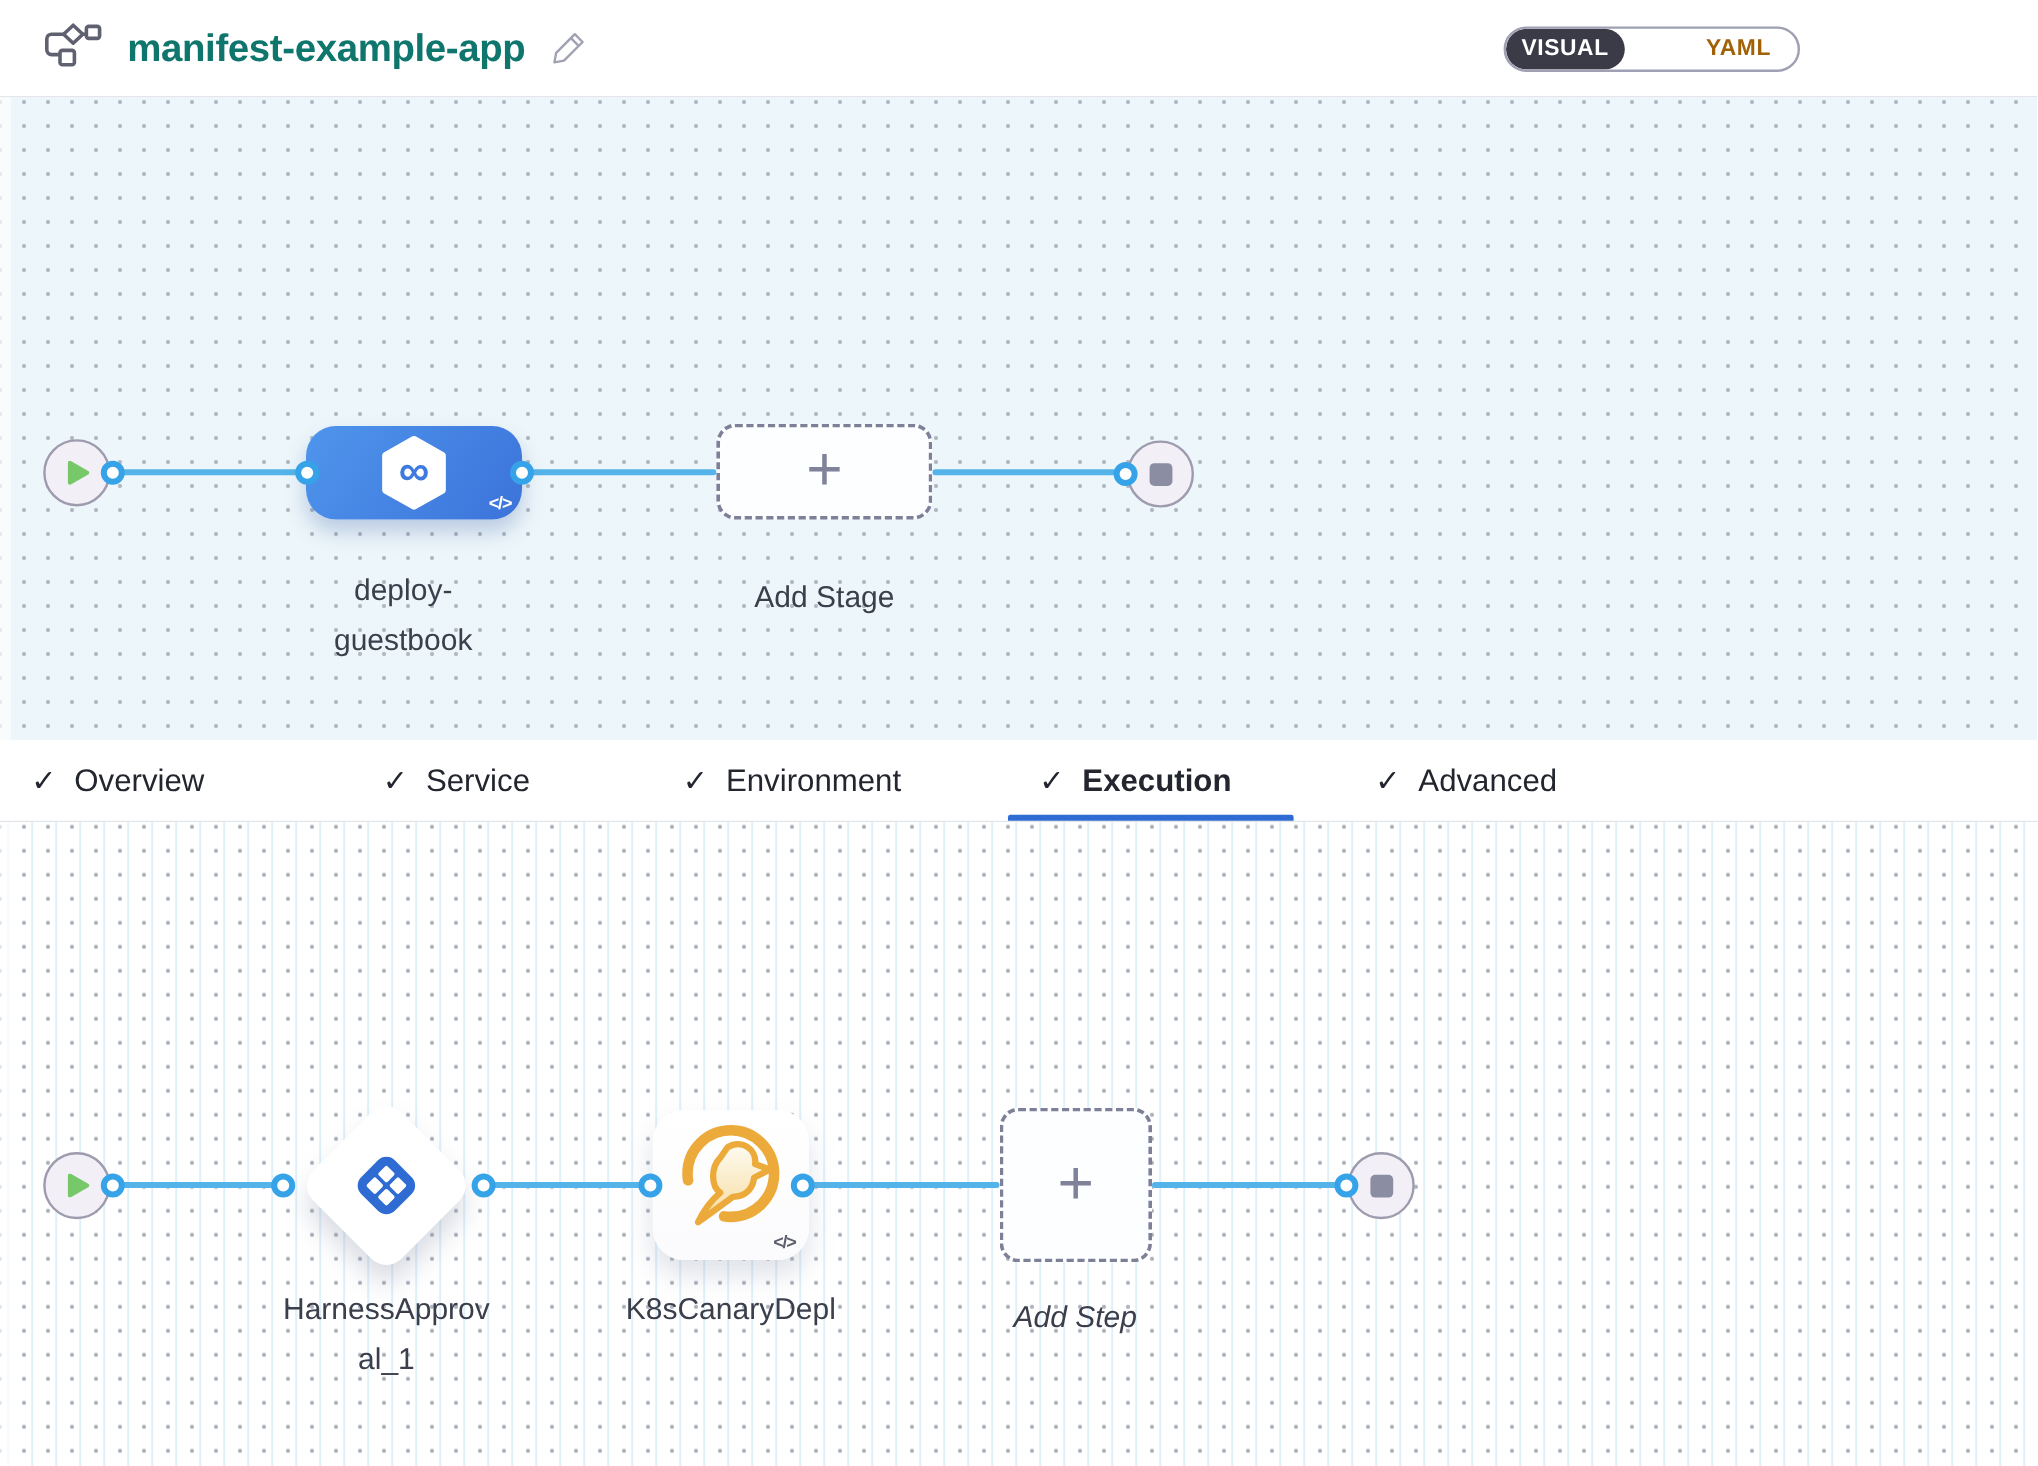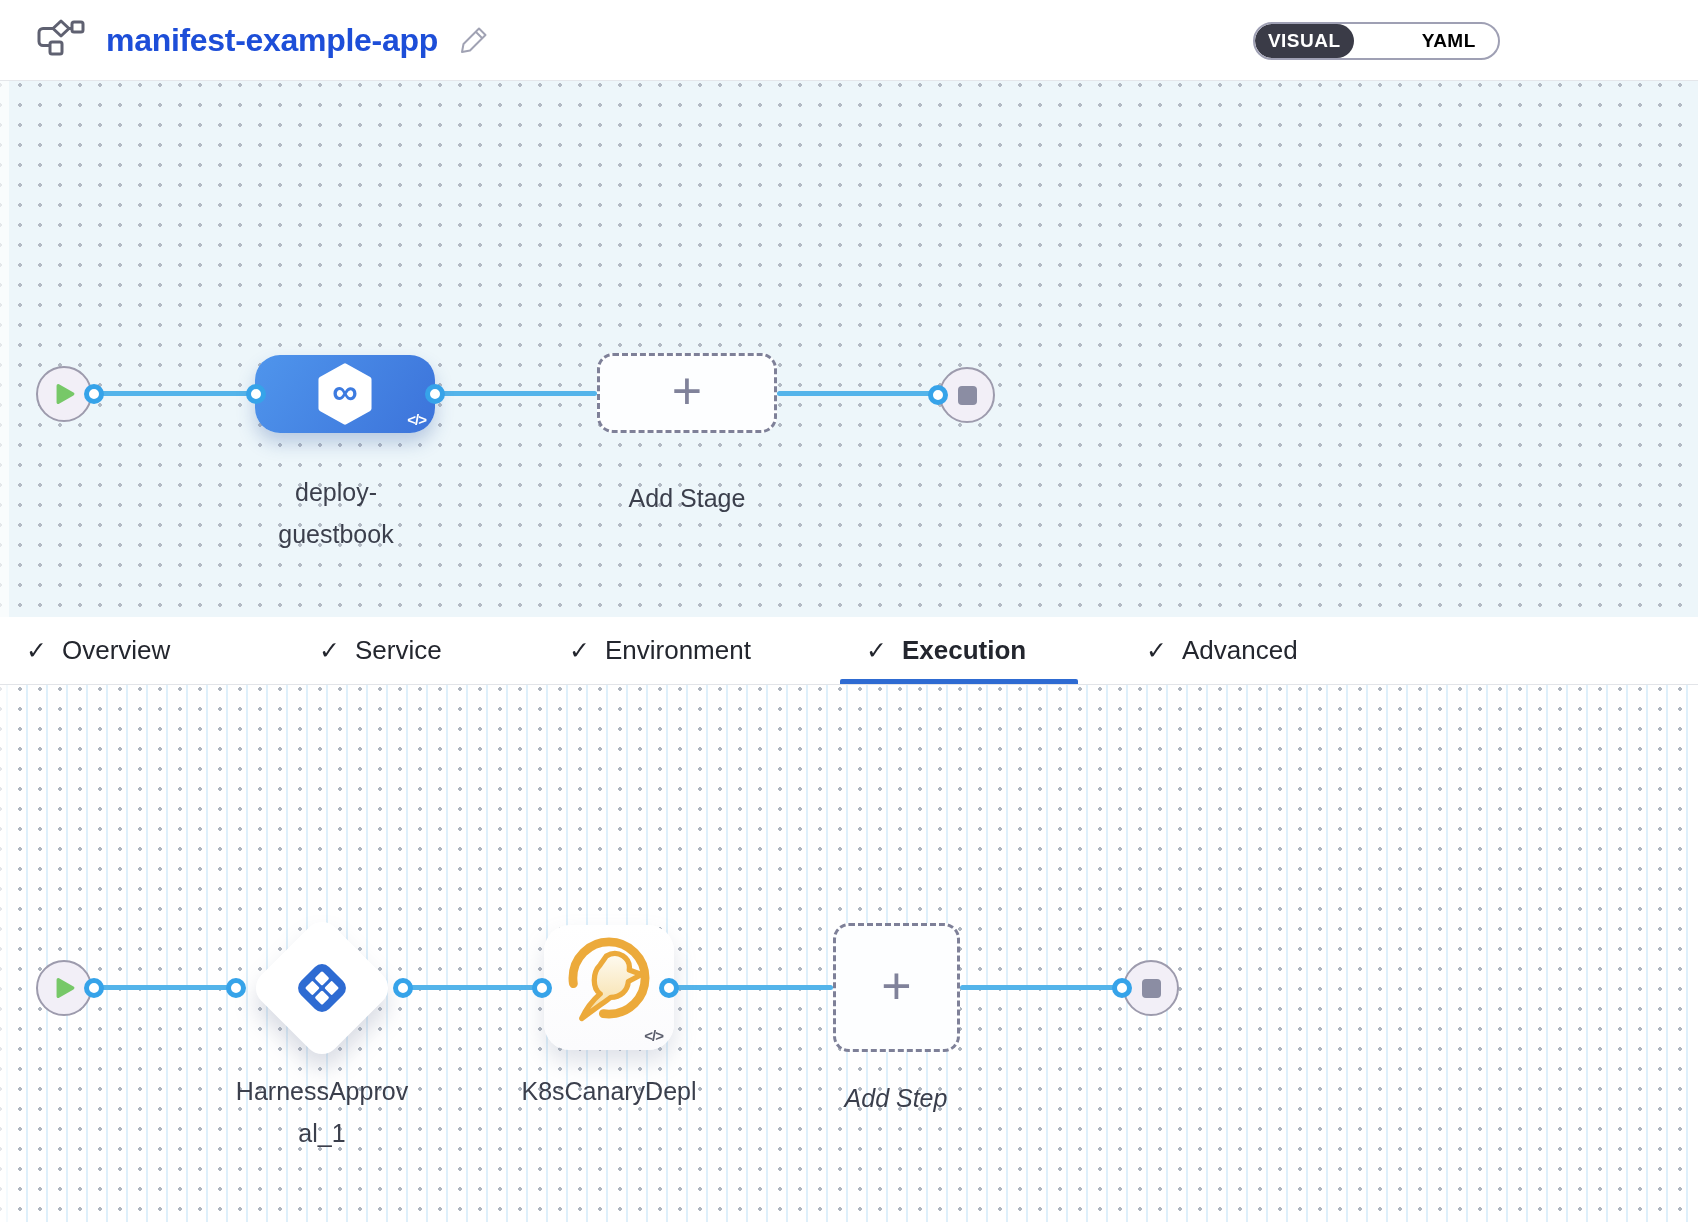--- a/index.html
+++ b/index.html
@@ -7,31 +7,31 @@
     width:1698px;height:1222px;overflow:hidden;position:relative;
     font-family:"Liberation Sans","DejaVu Sans",sans-serif;
     background:#fff;
   }
   
   .header{
     position:relative;height:81px;background:#fff;
     border-bottom:1px solid #e4e6ea;box-sizing:border-box;
   }
   .header-left{position:absolute;left:36px;top:0;height:80px;display:flex;align-items:center;gap:20px;}
-  .page-title{font-size:32px;font-weight:700;color:#1d4ed8;letter-spacing:-0.3px;}
+  .page-title{font-size:32px;font-weight:700;color:#0f766e;letter-spacing:-0.3px;}
   .edit-pencil{display:flex;align-items:center;cursor:pointer;}
   .view-toggle{
     position:absolute;left:1253px;top:22px;width:247px;height:38px;
     border:2px solid #9fa0b4;border-radius:20px;box-sizing:border-box;
     display:flex;background:#fff;overflow:hidden;gap:33px;
   }
   .toggle-seg{flex:1;display:flex;align-items:center;justify-content:center;
     font-size:19px;font-weight:700;letter-spacing:0.5px;cursor:pointer;}
   .toggle-visual{background:#3a3b47;color:#fff;border-radius:18px;}
-  .toggle-yaml{color:#000000;padding-left:13px;}
+  .toggle-yaml{color:#a16207;padding-left:13px;}
   
   .stage-canvas{
     position:relative;height:536px;background-color:#edf6fa;
     background-image:radial-gradient(#b3bac4 1.6px, transparent 1.9px);
     background-size:20px 20px;background-position:10px 14px;
   }
   .exec-canvas{
     position:relative;height:537px;background-color:#ffffff;
     background-image:
       radial-gradient(#aeb5bf 1.6px, transparent 1.9px),

